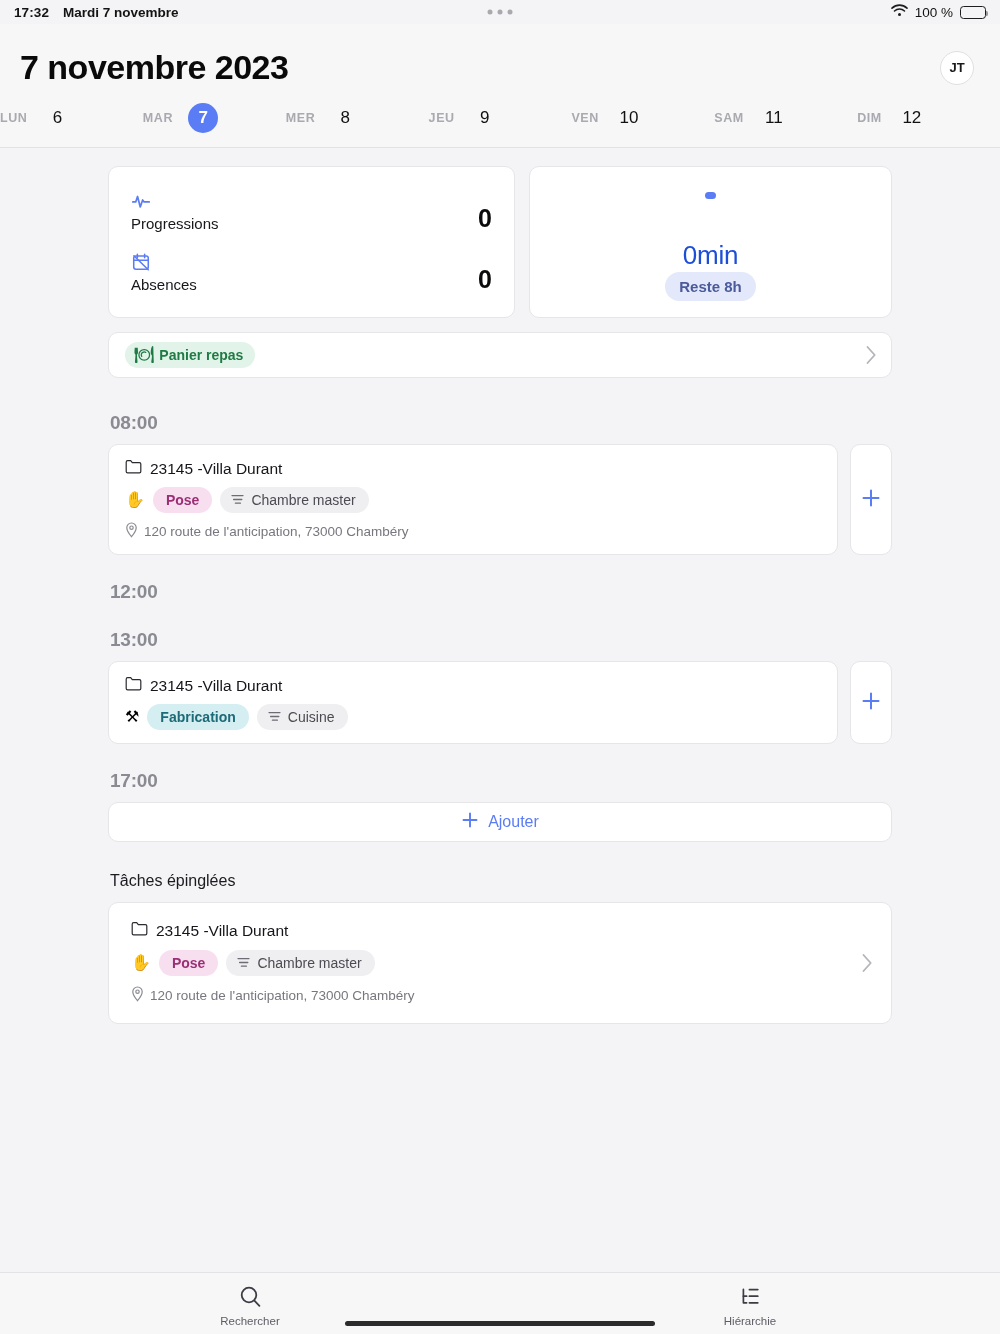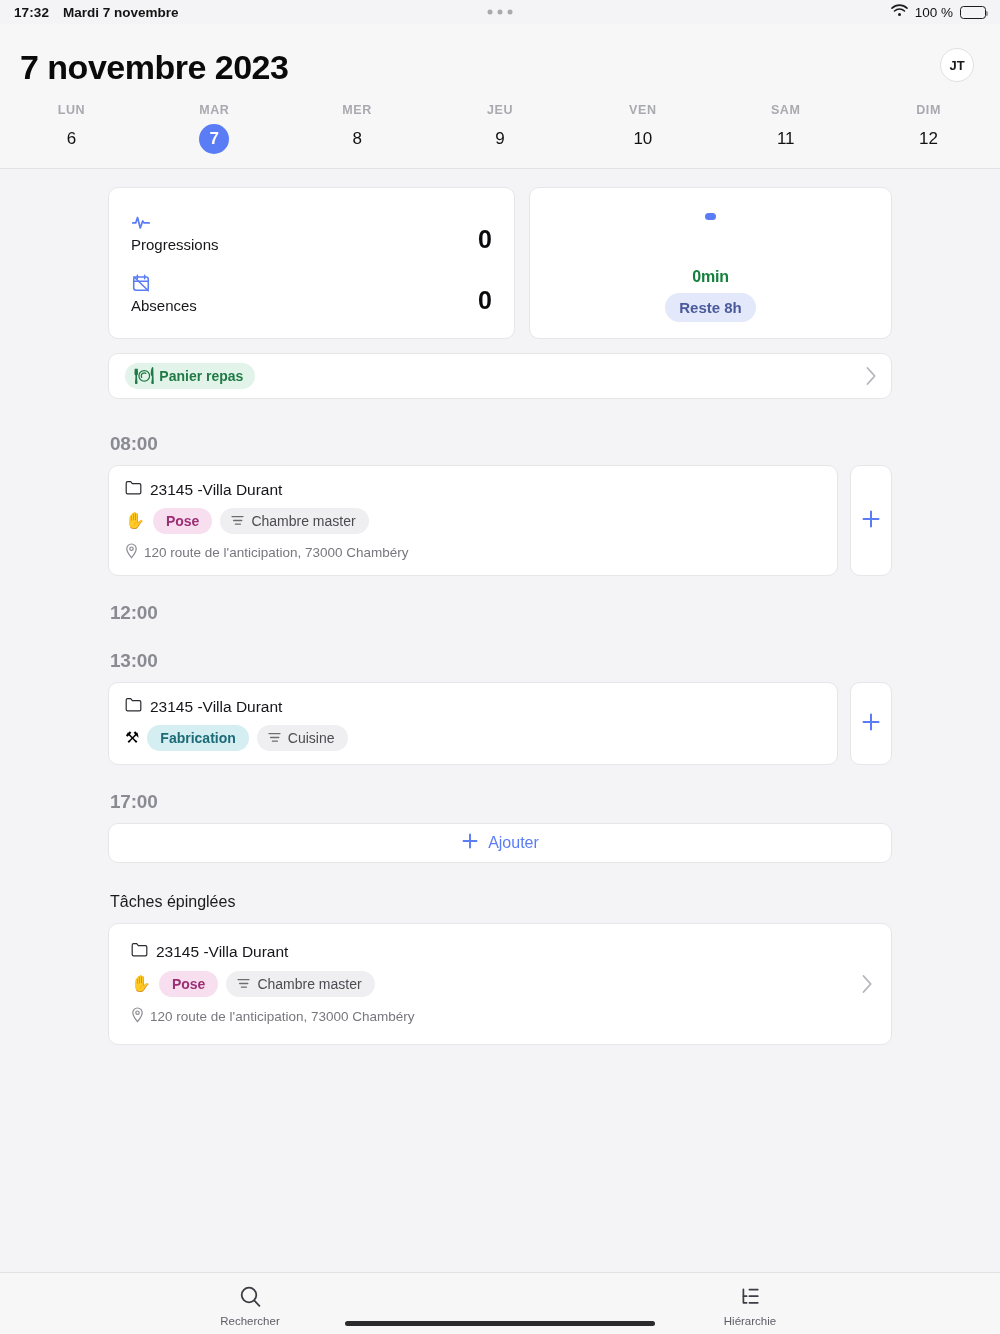--- a/index.html
+++ b/index.html
@@ -37,35 +37,35 @@
   }
   .batt:after {
     content:""; position:absolute; right:-3.4px; top: 4px;
     width: 2px; height: 5px; background:#9b9b9f; border-radius: 0 1.5px 1.5px 0;
   }
   .batt-fill { height: 100%; width: 100%; background: #1d1d1f; border-radius: 1.8px; }
 
   
   .header { background: #f7f7f8; flex: 0 0 auto; padding: 0 0 0 0; }
   .header-top {
-    display: flex; align-items: flex-start; justify-content: space-between;
+    display: flex; align-items: center; justify-content: space-between;
     padding: 24px 26px 0 20px;
   }
   .page-title { font-size: 34px; font-weight: 700; color: #0a0a0a; letter-spacing: -.5px; }
   .avatar {
     width: 34px; height: 34px; border-radius: 50%;
     border: 1px solid #e0e0e3; background: #fff;
     display: flex; align-items: center; justify-content: center;
     font-size: 13px; font-weight: 700; color: #1a1a1a;
   }
   .weekstrip {
     display: flex; padding: 16px 0 14px 0;
     border-bottom: 1px solid #e3e3e6;
   }
-  .day { flex: 1; display: flex; flex-direction: column; align-items: center; gap: 7px; }
+  .day { flex: 1; display: flex; flex-direction: row; align-items: center; gap: 15px; }
   .day-name { font-size: 12.5px; font-weight: 600; color: #a9a9b0; letter-spacing: .6px; }
   .day-num {
     font-size: 17px; font-weight: 500; color: #111;
     width: 30px; height: 30px; border-radius: 50%;
     display: flex; align-items: center; justify-content: center;
   }
   .day.sel .day-num { background: #5a7cf5; color: #fff; font-weight: 600; }
 
   
   .body { flex: 1 1 auto; padding: 18px 0 0 0; overflow: hidden; }
@@ -79,21 +79,21 @@
   .stat-label { font-size: 15px; color: #18181b; }
   .stat-value { font-size: 25px; font-weight: 700; color: #0b0b0d; line-height: 1; padding-bottom: 1px; }
   .ico { width: 20px; height: 20px; display: block; }
 
   .time-card {
     flex: 1; padding: 14px 0 16px 0;
     display: flex; flex-direction: column; align-items: center; justify-content: space-between;
   }
   .arc-wrap { position: relative; width: 190px; height: 58px; display:flex; justify-content:center; }
   .arc-dot { width: 11px; height: 7px; border-radius: 4px; background: #5a7cf5; margin-top: 11px; }
-  .time-value { font-size: 16px; font-weight: 700; color: #15803d; letter-spacing: -.2px; }
+  .time-value { font-size: 26px; font-weight: 400; color: #1d4ed8; letter-spacing: -.2px; }
   .reste-badge {
     background: #e3e8fa; color: #4a5a9a; font-size: 15px; font-weight: 700;
     padding: 6px 14px; border-radius: 20px;
   }
 
   
   .meal-row {
     margin: 14px 108px 0 108px; background: #fff;
     border: 1px solid #e6e6e9; border-radius: 10px;
     height: 46px; display: flex; align-items: center; padding: 0 14px 0 16px;

